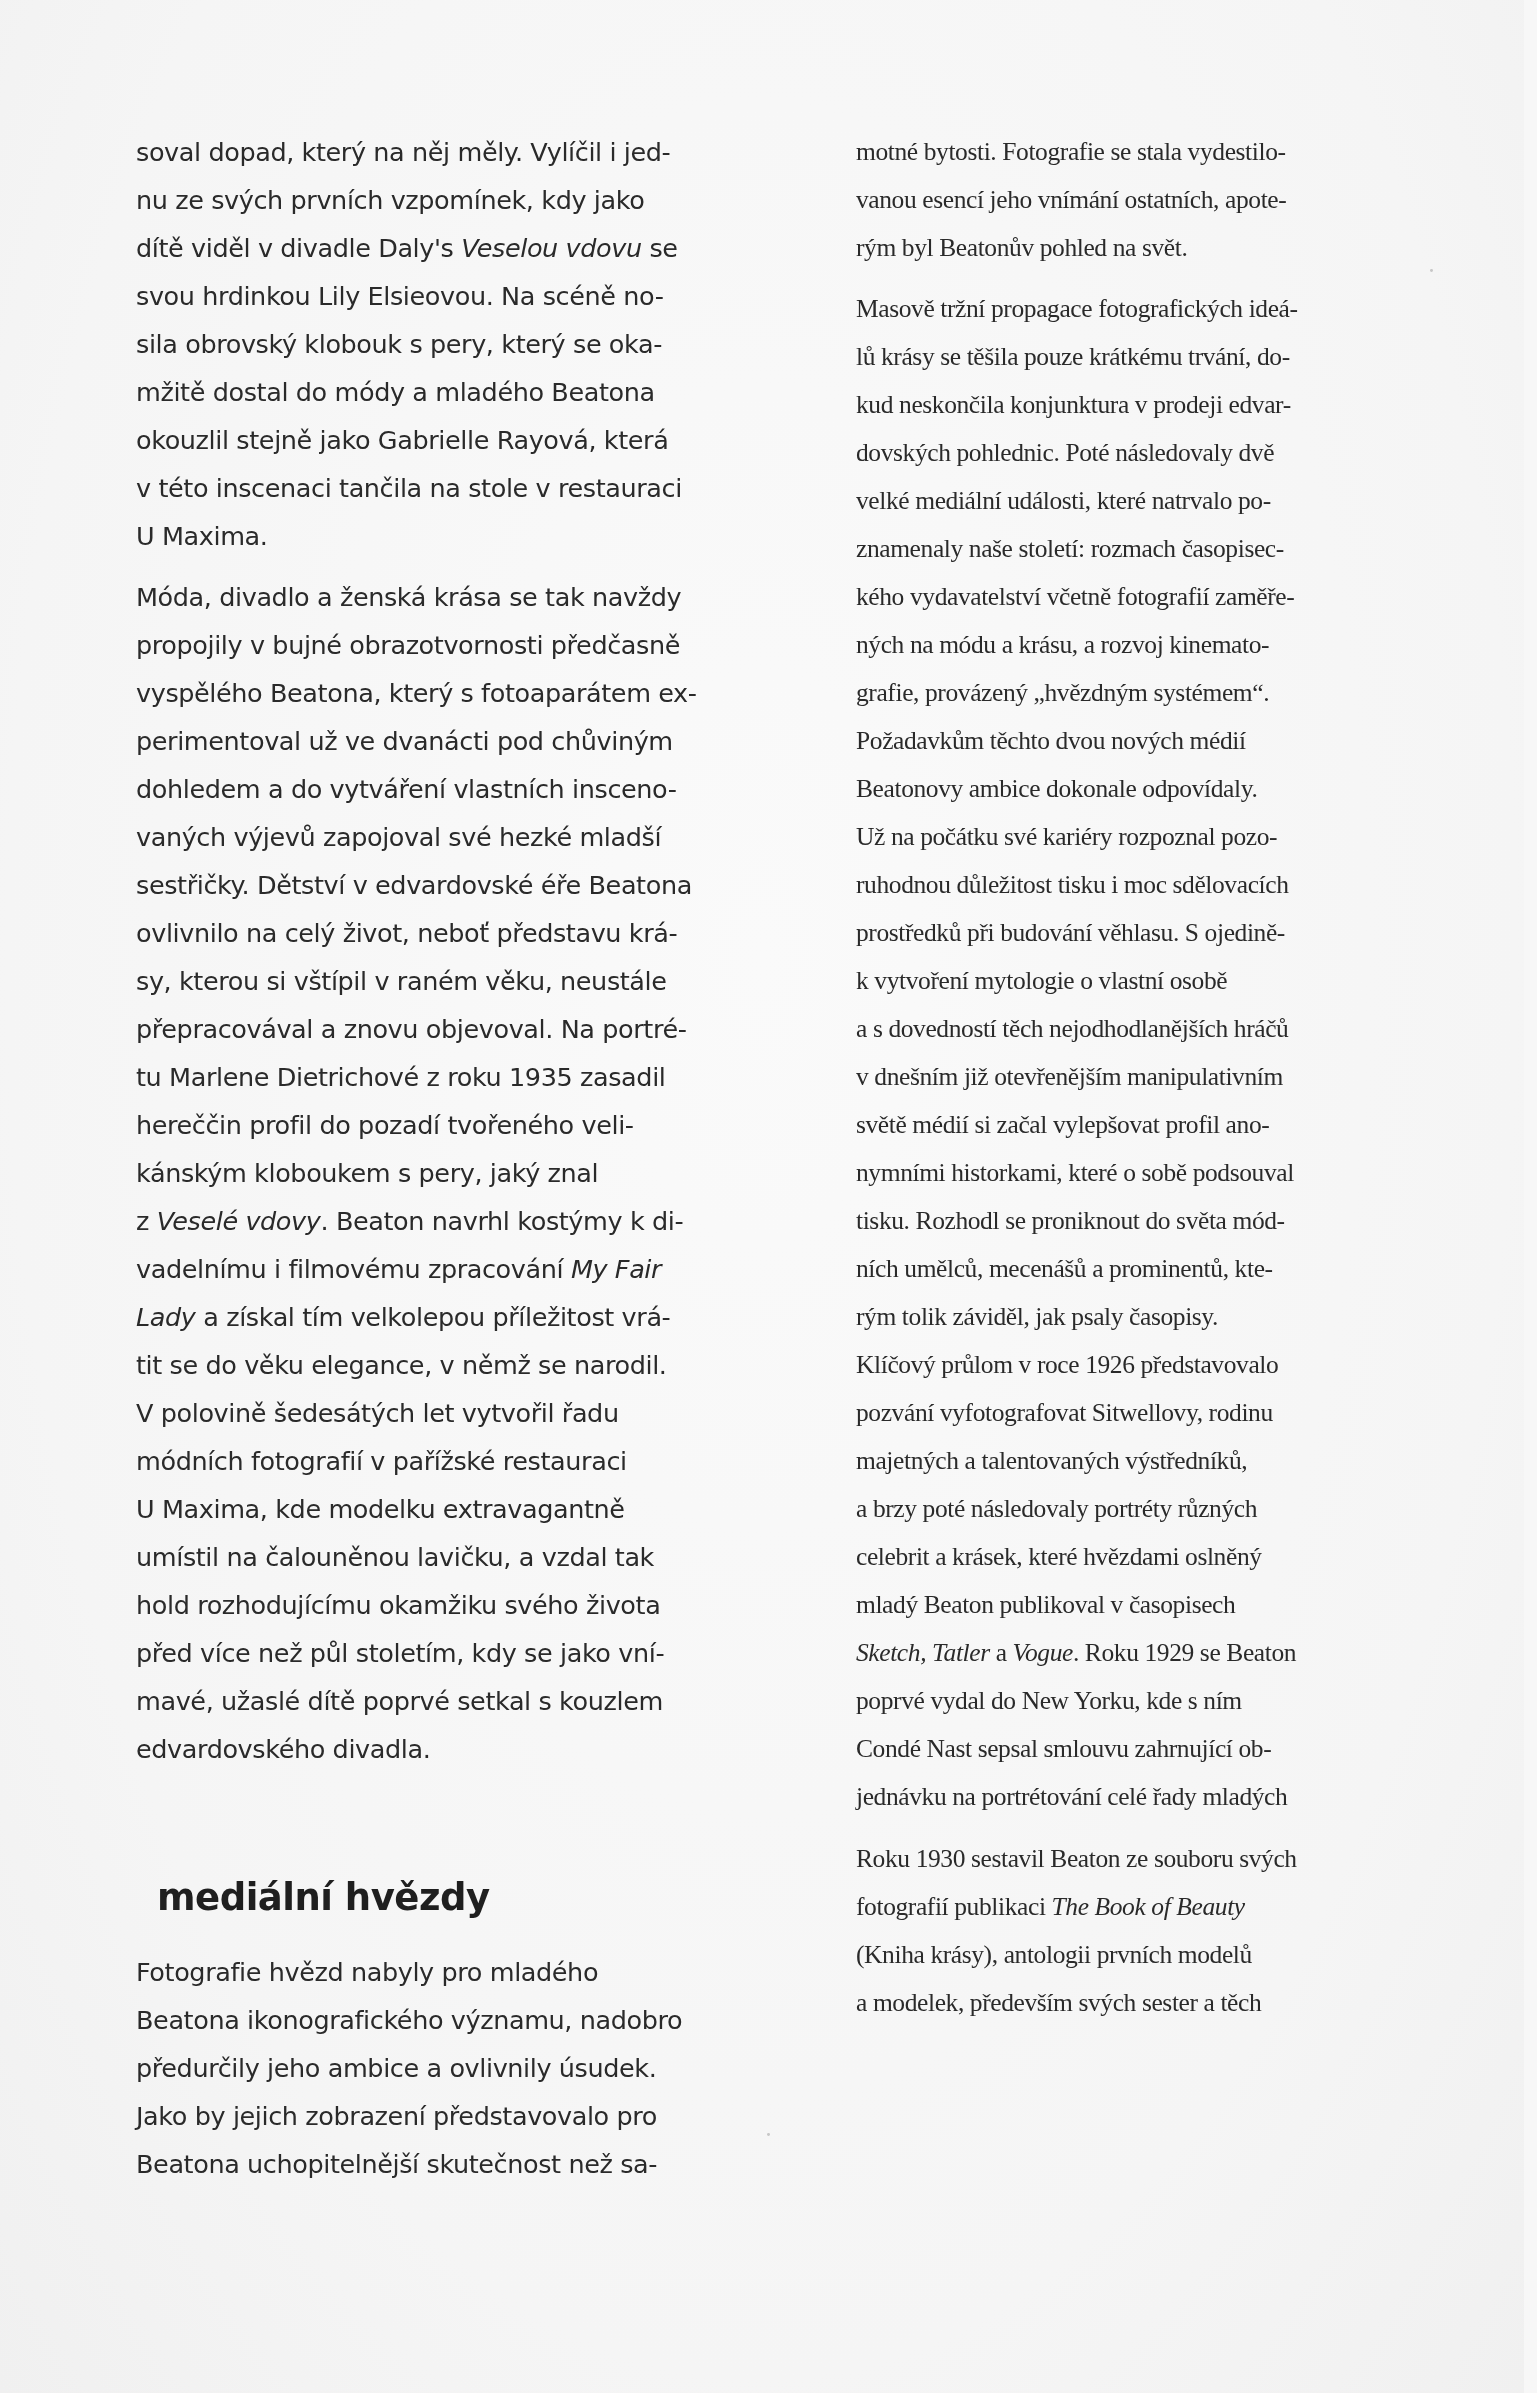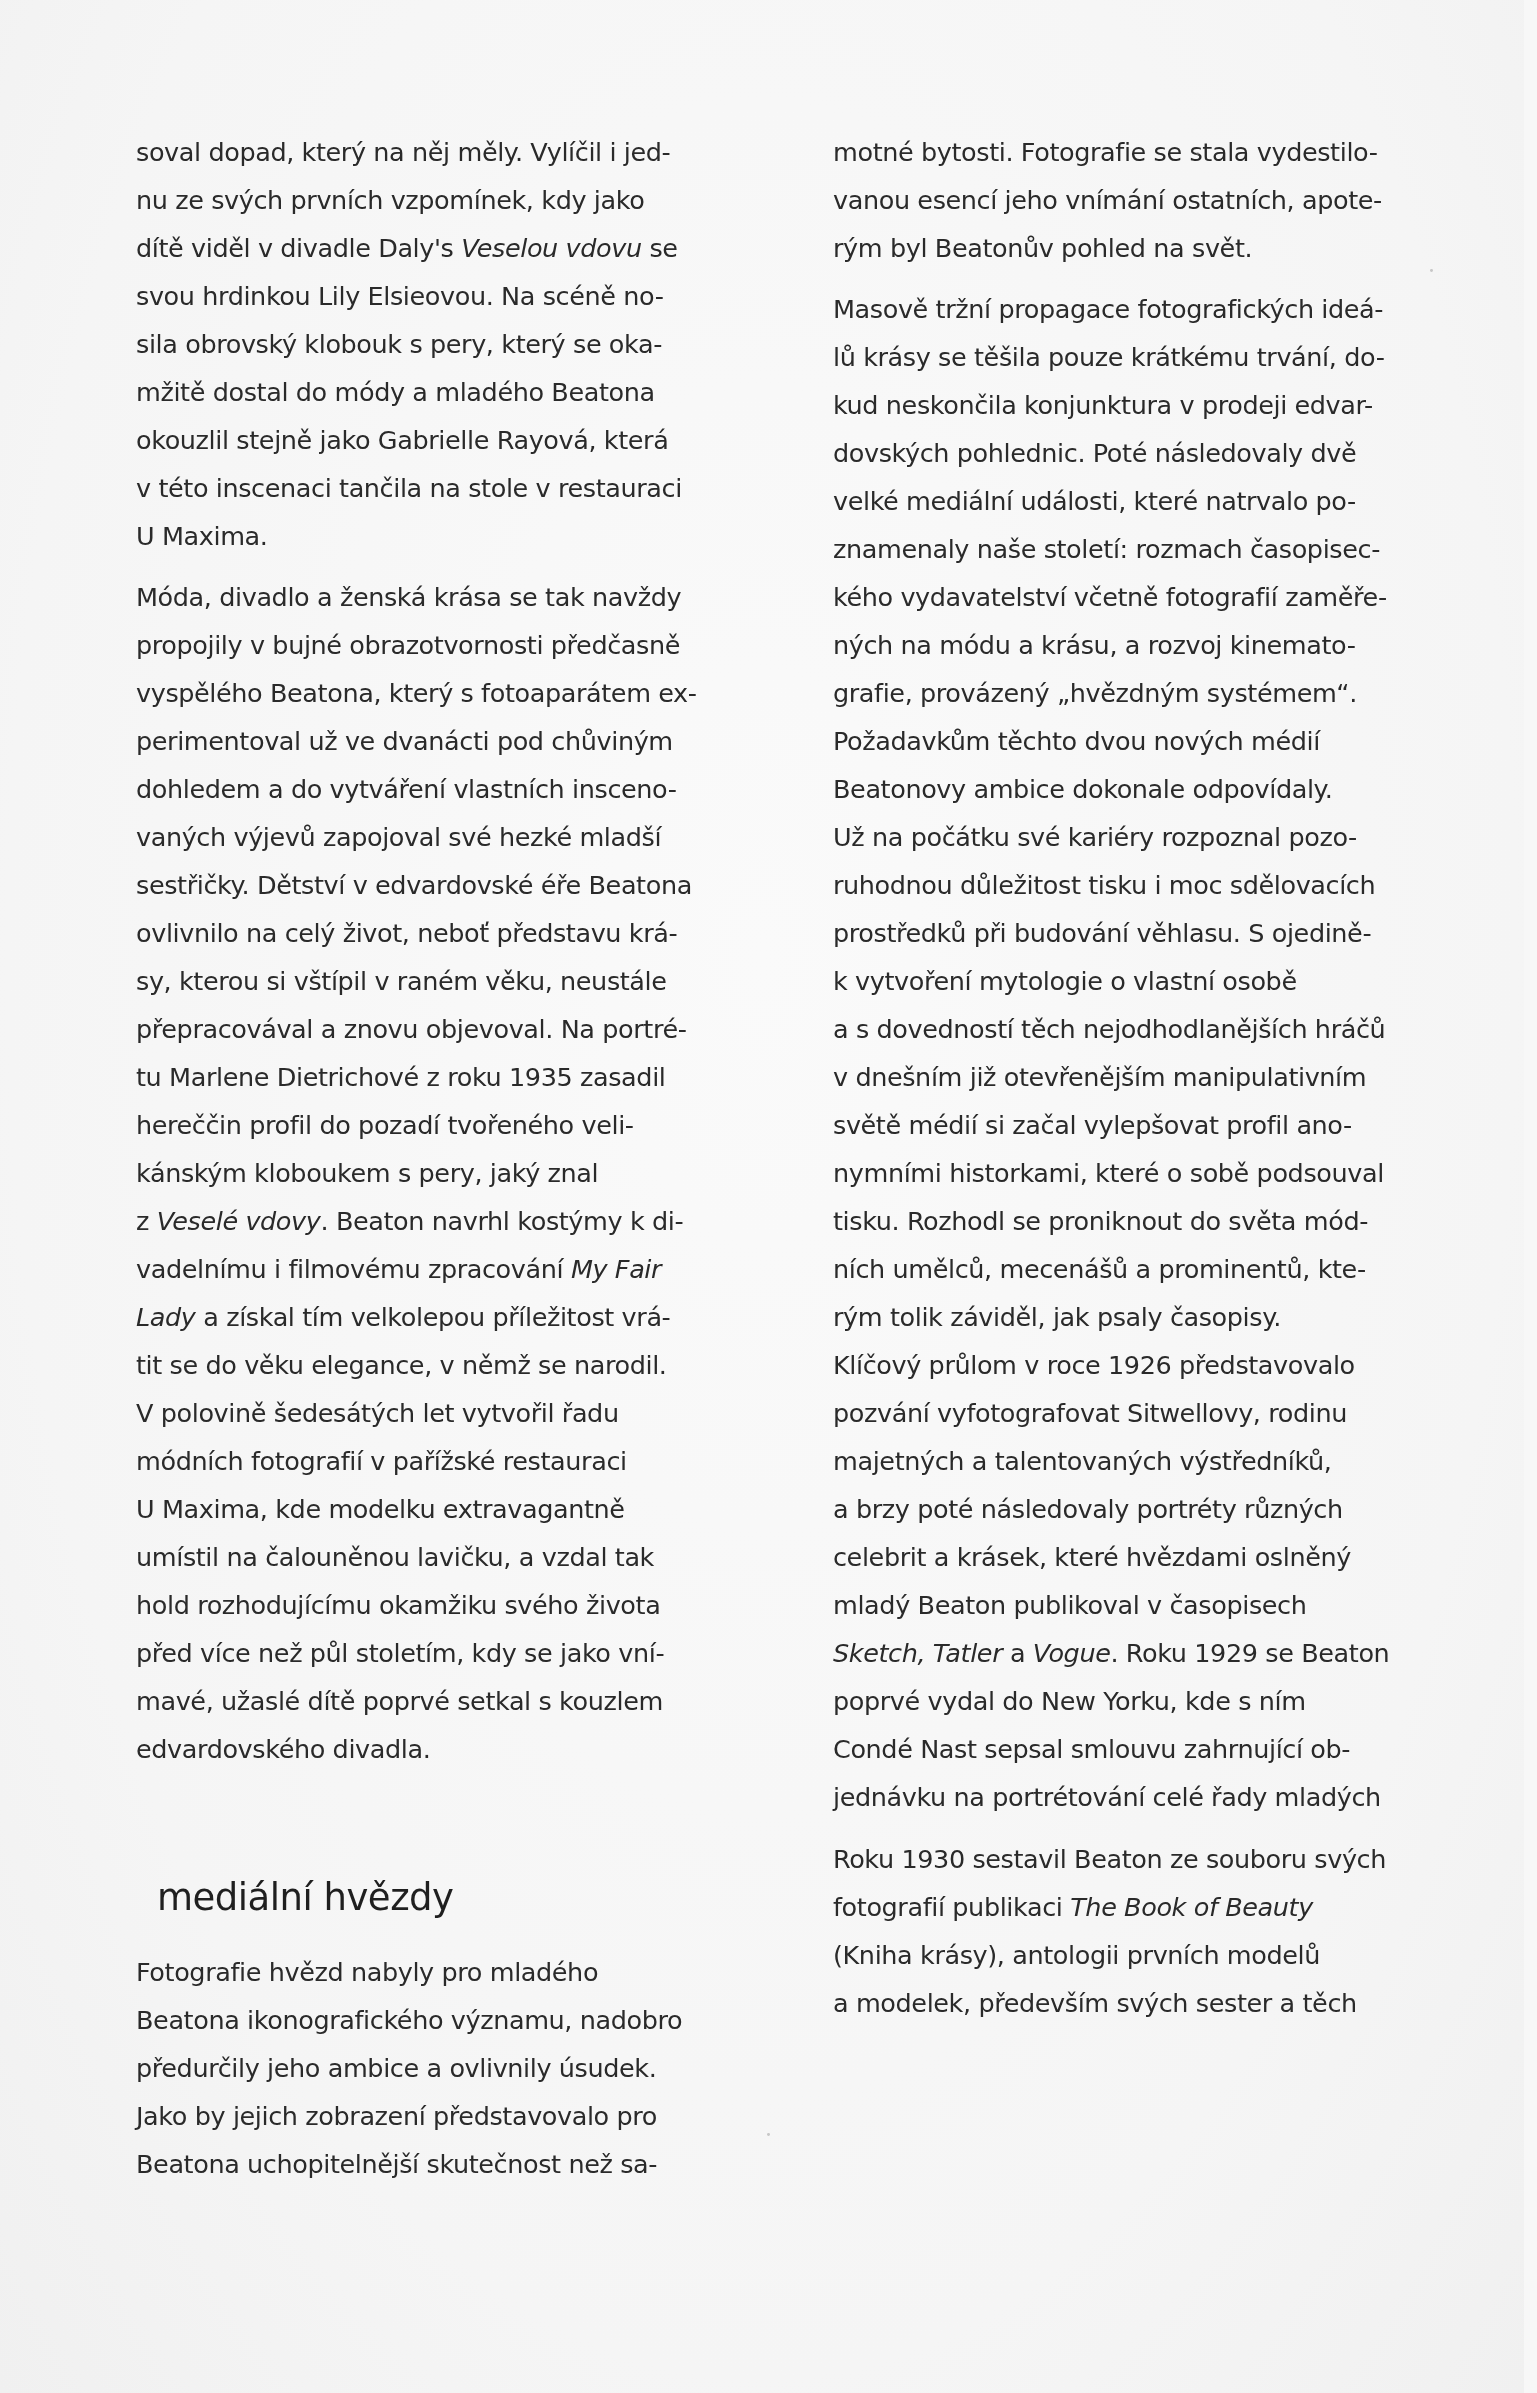--- a/index.html
+++ b/index.html
@@ -15,34 +15,34 @@
     position: absolute; left: 0; top: 0; width: 1524px; height: 2393px;
     background: radial-gradient(ellipse at 50% 40%, #fafafa 0%, #f5f5f5 70%, #f0f0f0 100%);
   }
   .col {
     position: absolute;
     top: 128px;
     font-size: 25.5px;
     letter-spacing: -0.4px;
   }
   .col-left { left: 136px; width: 634px; }
-  .col-right { left: 833px; width: 653px; }
+  .col-right { left: 856px; width: 653px; font-family: Liberation Serif, serif; }
   .line {
     display: block;
     height: 48px;
     line-height: 48px;
     white-space: nowrap;
   }
   .gap { display: block; height: 13.4px; }
   .gap-lg { display: block; height: 96px; }
   .gap-sm { display: block; height: 21px; }
   i { font-style: italic; }
   .heading {
     display: block;
-    font-weight: normal;
+    font-weight: bold;
     font-size: 37px;
     letter-spacing: -0.5px;
     height: 58px;
     line-height: 58px;
     padding-left: 21px;
     color: #1f1f1f;
   }
   .speck { position: absolute; width: 2.9px; height: 2.9px; border-radius: 50%; background: #999; opacity: .5; }
 </style>
 </head>

